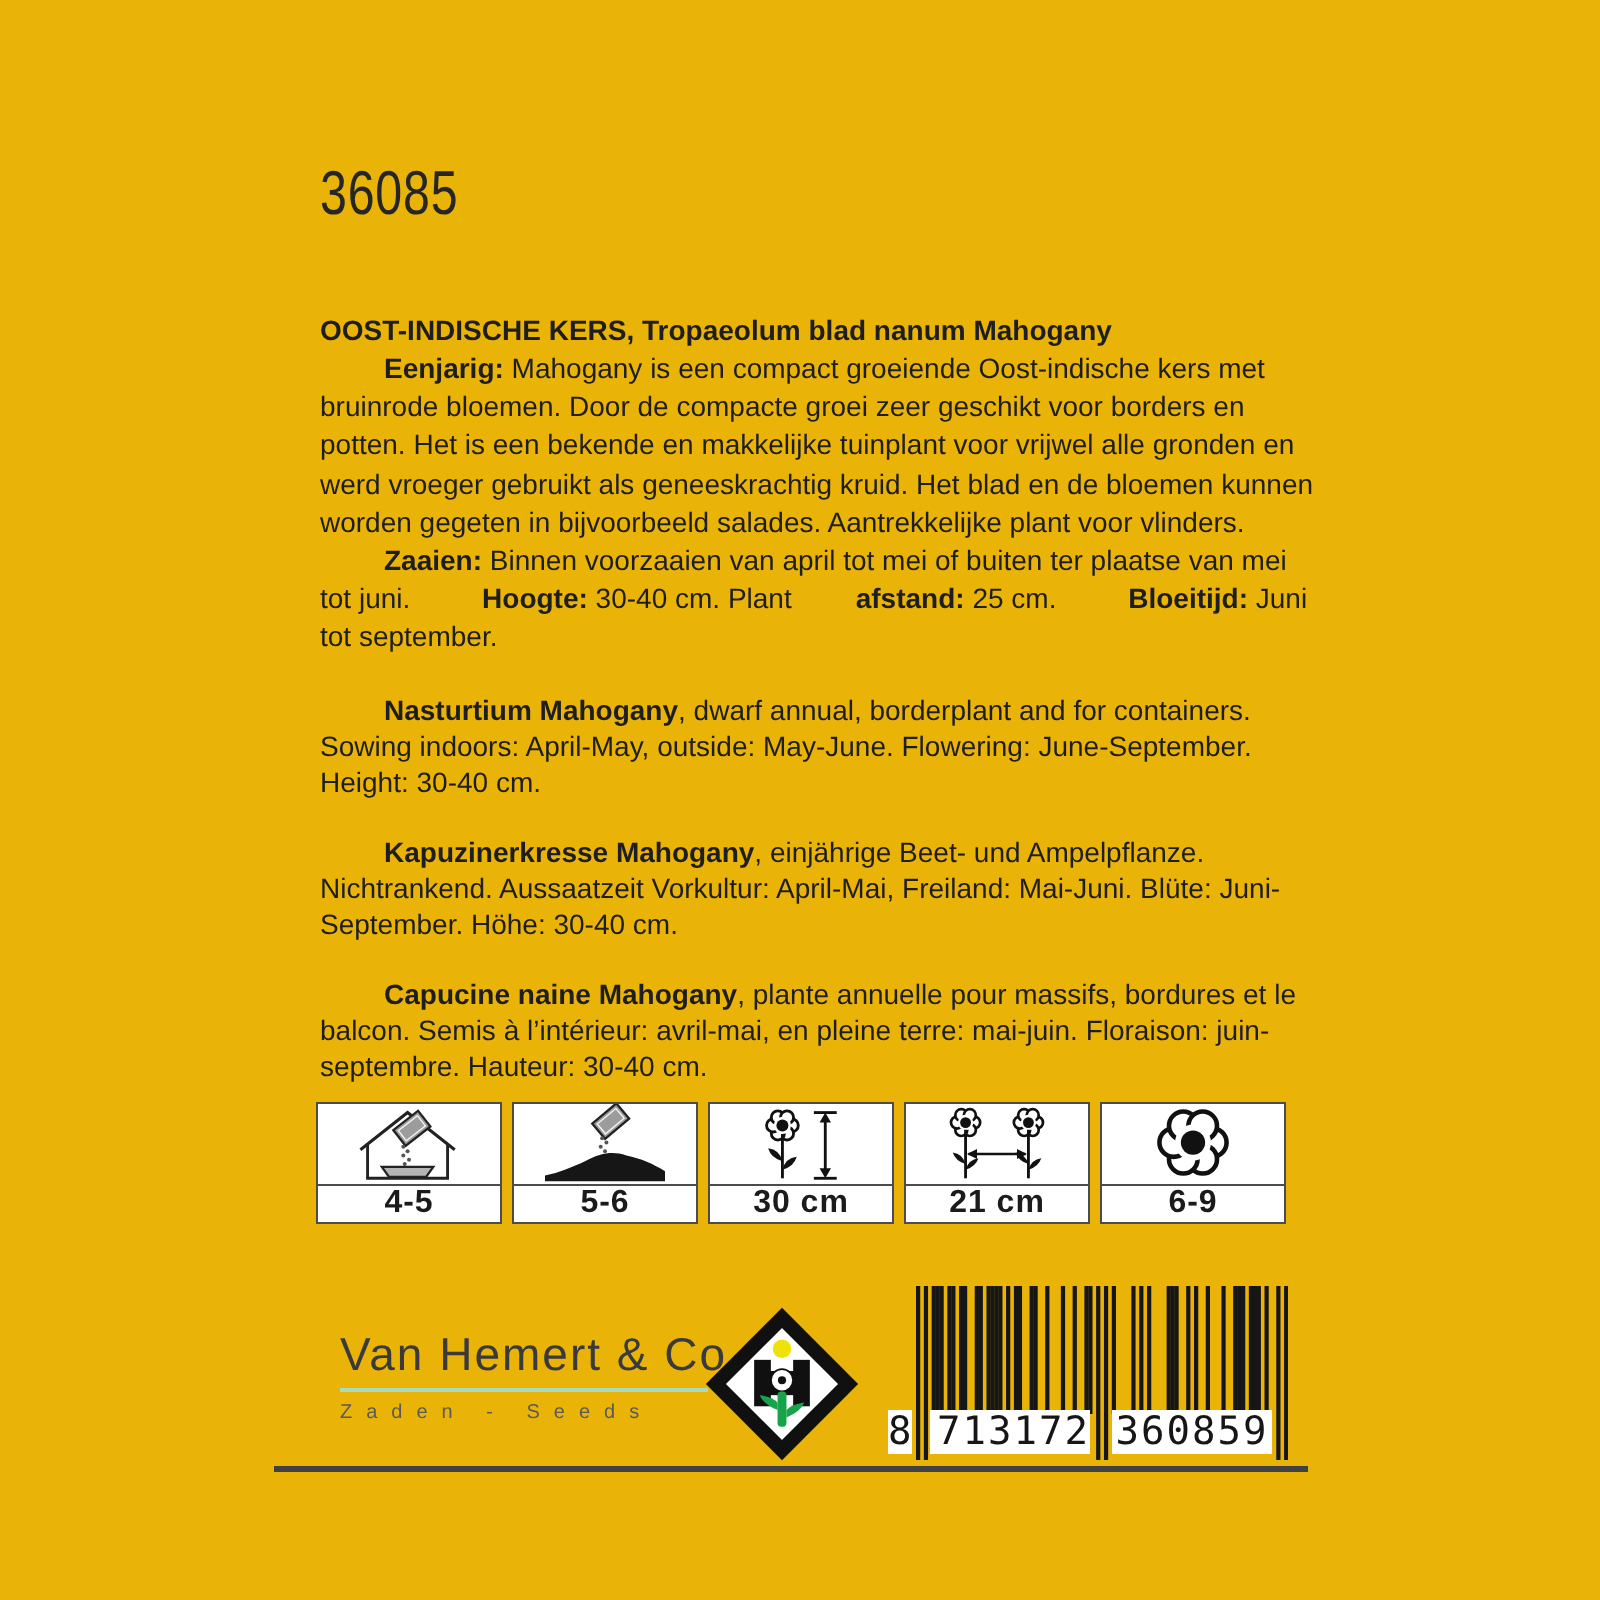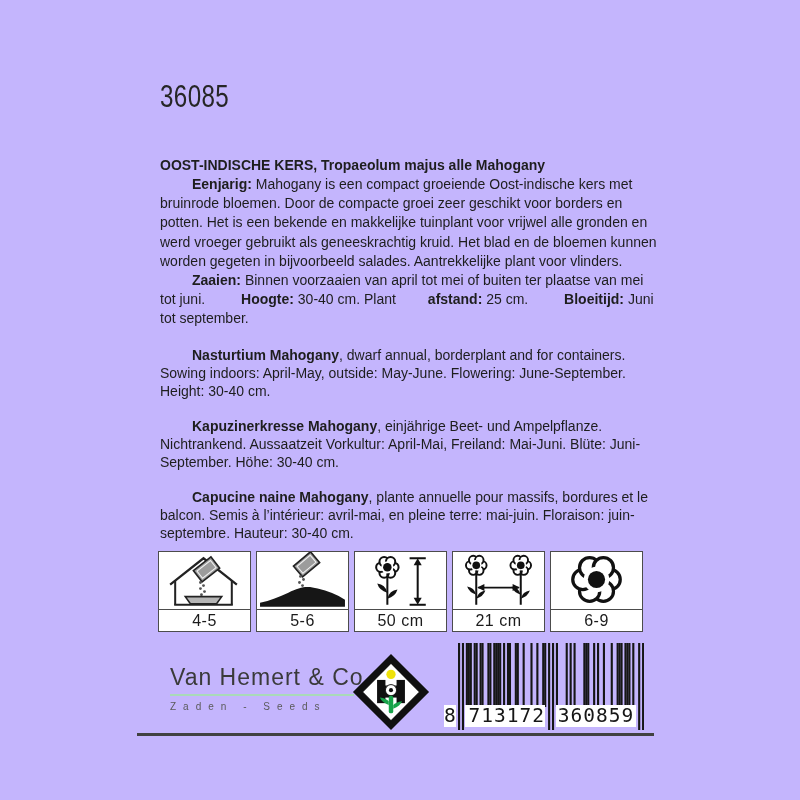--- a/index.html
+++ b/index.html
@@ -1,28 +1,28 @@
 <!DOCTYPE html>
 <html><head>
 <meta charset="utf-8">
 <style>
   html,body{margin:0;padding:0;background:#fff;}
-  .page{position:relative;width:800px;height:800px;background:#c4b5fd;overflow:hidden;
+  .page{position:relative;width:800px;height:800px;background:#eab308;overflow:hidden;
         font-family:"Liberation Sans",sans-serif;color:#1e1e1e;}
   .article{position:absolute;left:160px;top:79px;font-size:31px;font-weight:normal;
            color:#262626;transform:scaleX(0.78);transform-origin:left top;letter-spacing:.5px;}
   .textblock{position:absolute;left:160px;top:155px;width:500px;font-size:14px;}
   .textblock p{margin:0;}
   .title{font-weight:bold;line-height:20px;}
   .para{line-height:18px;margin-top:17px !important;}
   .para.nl{margin-top:0 !important;line-height:19.2px;}
   .para b{font-weight:bold;margin-left:32px;}
   .picto-row{position:absolute;left:158px;top:551px;display:flex;gap:5px;}
-  .picto{width:93px;height:81px;border:1.6px solid #4c4c4c;background:#fff;
-         box-sizing:border-box;display:flex;flex-direction:column;}
+  .picto{width:93px;height:61px;border:1.6px solid #4c4c4c;background:#fff;
+         box-sizing:border-box;display:flex;flex-direction:column;font-weight:bold;}
   .picto-icon{height:57px;border-bottom:1.6px solid #4c4c4c;display:flex;
               align-items:center;justify-content:center;overflow:hidden;}
   .picto-icon svg{width:100%;height:100%;display:block;}
   .picto-label{flex:1;display:flex;align-items:center;justify-content:center;
                font-size:16px;letter-spacing:.5px;color:#1b1b1b;}
   .brand{position:absolute;left:170px;top:664px;}
   .brand-name{font-size:23px;color:#3a3a3a;letter-spacing:1px;white-space:nowrap;}
   .brand-rule{height:2px;background:#a9dab9;width:184px;margin-top:3px;}
   .brand-tagline{font-size:10px;color:#5a5a5a;letter-spacing:7px;margin-top:5px;white-space:nowrap;}
   .brand-logo{position:absolute;left:352px;top:652px;width:78px;height:80px;}
@@ -37,21 +37,21 @@
   .bottom-rule{position:absolute;left:137px;top:733px;width:517px;height:2.5px;background:#414141;}
 </style>
 </head>
 <body>
 
 <div class="page">
 
   <div class="article">36085</div>
 
   <div class="textblock">
-    <p class="title">OOST-INDISCHE KERS, Tropaeolum majus alle Mahogany</p>
+    <p class="title">OOST-INDISCHE KERS, Tropaeolum blad nanum Mahogany</p>
     <p class="para nl"><b>Eenjarig:</b><span> Mahogany is een compact groeiende Oost-indische kers met bruinrode bloemen. Door de compacte groei zeer geschikt voor borders en potten. Het is een bekende en makkelijke tuinplant voor vrijwel alle gronden en werd vroeger gebruikt als geneeskrachtig kruid. Het blad en de bloemen kunnen worden gegeten in bijvoorbeeld salades. Aantrekkelijke plant voor vlinders. </span><b>Zaaien:</b><span> Binnen voorzaaien van april tot mei of buiten ter plaatse van mei tot juni. </span><b>Hoogte:</b><span> 30-40 cm. Plant</span><b>afstand:</b><span> 25 cm. </span><b>Bloeitijd:</b><span> Juni tot september.</span></p>
     <p class="para"><b>Nasturtium Mahogany</b><span>, dwarf annual, borderplant and for containers. Sowing indoors: April-May, outside: May-June. Flowering: June-September. Height: 30-40 cm.</span></p>
     <p class="para"><b>Kapuzinerkresse Mahogany</b><span>, einjährige Beet- und Ampelpflanze. Nichtrankend. Aussaatzeit Vorkultur: April-Mai, Freiland: Mai-Juni. Blüte: Juni-September. Höhe: 30-40 cm.</span></p>
     <p class="para"><b>Capucine naine Mahogany</b><span>, plante annuelle pour massifs, bordures et le balcon. Semis à l’intérieur: avril-mai, en pleine terre: mai-juin. Floraison: juin-septembre. Hauteur: 30-40 cm.</span></p>
   </div>
 
   <div class="picto-row">
 
     <div class="picto">
       <div class="picto-icon">
@@ -112,21 +112,21 @@
           <line x1="32" y1="21" x2="32" y2="52" stroke="#111" stroke-width="2"></line>
           <path d="M32,40 Q24,38 22,31 Q30,32 32,40 Z" fill="#111"></path>
           <path d="M32,46 Q40,44 42,37 Q34,38 32,46 Z" fill="#111"></path>
           <line x1="54" y1="6" x2="70" y2="6" stroke="#111" stroke-width="2"></line>
           <line x1="54" y1="52" x2="70" y2="52" stroke="#111" stroke-width="2"></line>
           <line x1="62" y1="9" x2="62" y2="49" stroke="#111" stroke-width="2"></line>
           <polygon points="58,13 66,13 62,6" fill="#111"></polygon>
           <polygon points="58,45 66,45 62,52" fill="#111"></polygon>
         </svg>
       </div>
-      <div class="picto-label">50 cm</div>
+      <div class="picto-label">30 cm</div>
     </div>
 
     <div class="picto">
       <div class="picto-icon">
         <svg viewBox="0 0 90 56">
           <g stroke="#111" stroke-width="1.9" fill="#fff">
             <circle cx="29" cy="13" r="4.2"></circle>
               <circle cx="26" cy="18.2" r="4.2"></circle>
             <circle cx="20" cy="18.2" r="4.2"></circle>
               <circle cx="17" cy="13" r="4.2"></circle>

